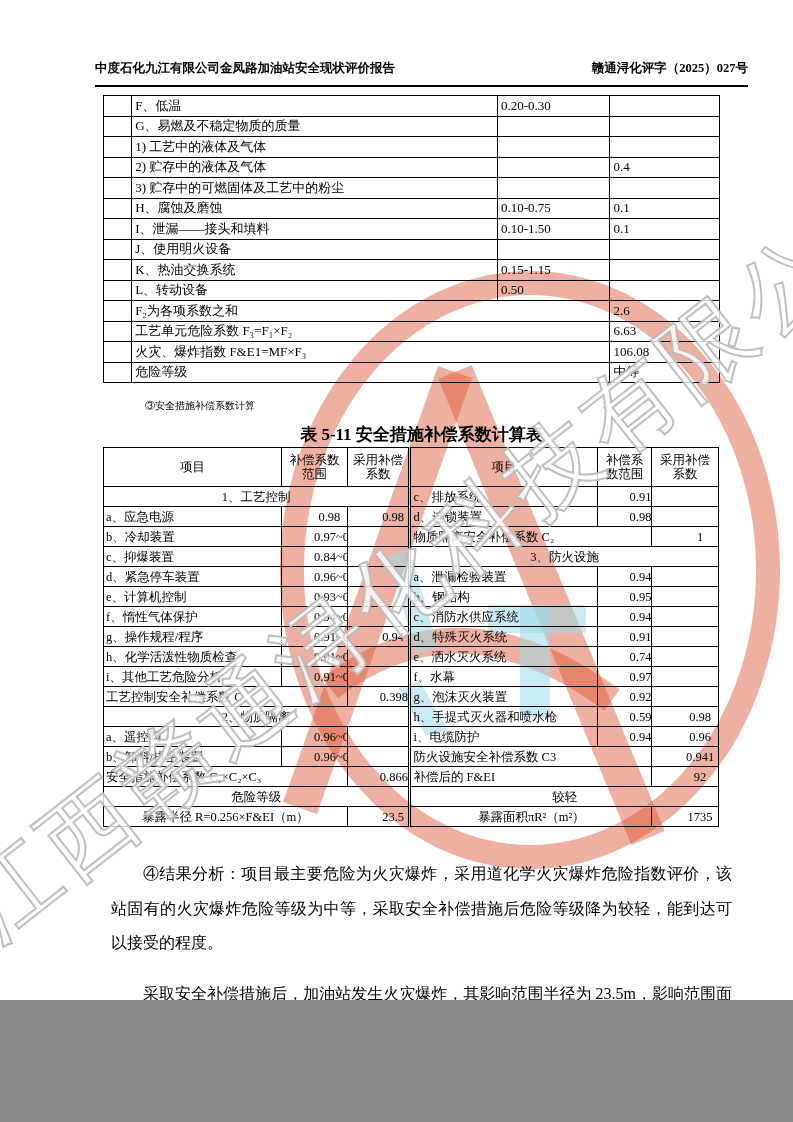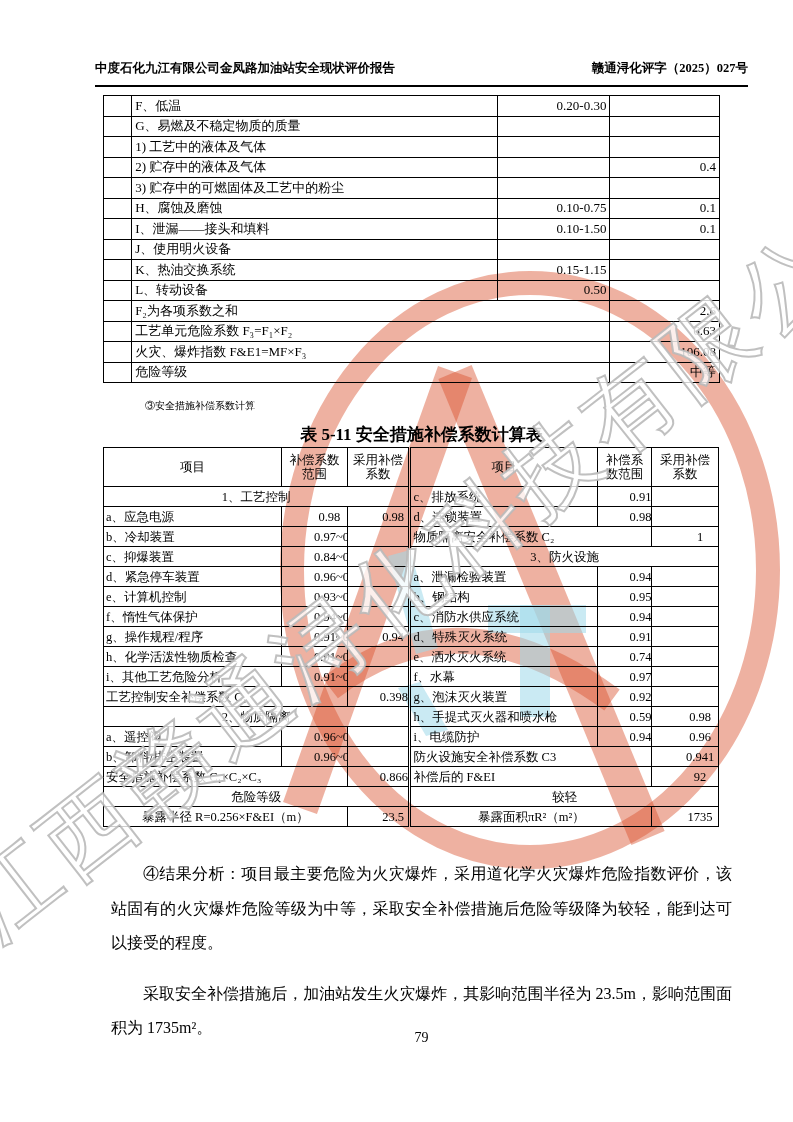--- a/index.html
+++ b/index.html
@@ -1,26 +1,26 @@
 <!DOCTYPE html>
 <html><head>
 <meta charset="utf-8">
 <style>
   html,body{margin:0;padding:0;background:#888;}
-  .page{position:relative;width:793px;height:1122px;background:#ffffff;overflow:hidden;
+  .page{position:relative;width:793px;height:1000px;background:#ffffff;overflow:hidden;
         font-family:"Liberation Serif","DejaVu Serif",serif;color:#000;margin:0 auto;}
   
   .hdr{position:absolute;left:95px;top:60px;width:653px;display:flex;justify-content:space-between;
        font-size:12.5px;font-weight:bold;}
   .hdr-rule{position:absolute;left:95px;top:85px;width:653px;border-top:2px solid #000;}
   
   table{border-collapse:collapse;table-layout:fixed;}
   #top-table{position:absolute;left:103px;top:95px;width:617px;font-size:13px;}
   #top-table td{border:1px solid #000;height:19.5px;padding:0 3px;line-height:1.1;overflow:hidden;white-space:nowrap;}
-  #top-table td.cen{text-align:right;margin-left:34px;}
+  #top-table td.cen{text-align:left;margin-left:34px;}
   #top-table td.lab{text-align:left;}
   
   .sec-heading{position:absolute;left:145px;top:399px;font-size:10px;}
   .tbl-title{position:absolute;left:95px;top:423px;width:653px;text-align:center;font-size:17px;font-weight:bold;}
   
   #comp-table{position:absolute;left:103px;top:447px;width:616px;font-size:12.5px;}
   #comp-table th,#comp-table td{border:1px solid #000;padding:0 2px;line-height:1.12;overflow:hidden;}
   #comp-table th{height:38px;font-weight:normal;text-align:center;vertical-align:middle;}
   #comp-table td{height:19px;white-space:nowrap;}
   #comp-table td.sec{text-align:center;}

